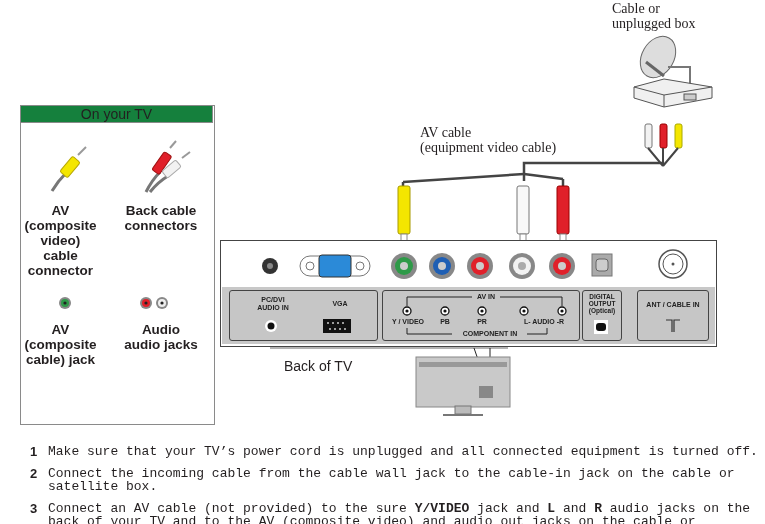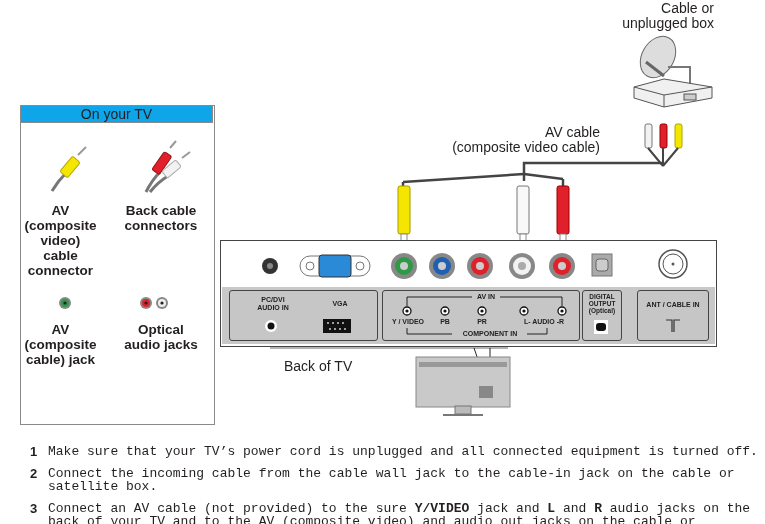--- a/index.html
+++ b/index.html
@@ -1,23 +1,23 @@
 <!DOCTYPE html>
 <html><head>
 <meta charset="utf-8">
 <style>
   html, body { margin:0; padding:0; background:#fff; }
   body { width:765px; height:524px; position:relative; overflow:hidden;
          font-family:"Liberation Sans", sans-serif; color:#231f20; }
   .abs { position:absolute; }
   .legend-box { left:20px; top:105px; width:193px; height:318px; border:1px solid #8a8a8a; background:#fff; }
-  .legend-title { left:20px; top:105px; width:193px; height:18px; background:#0ea5e9; border:1px solid #8a8a8a; box-sizing:border-box;
+  .legend-title { left:20px; top:105px; width:193px; height:18px; background:#15803d; border:1px solid #8a8a8a; box-sizing:border-box;
                   text-align:center; font-size:14px; line-height:17px; }
   .lbl { text-align:center; font-size:13.5px; line-height:15px;font-weight:bold; }
-  .callout { text-align:right; font-size:14px; line-height:15px; }
+  .callout { text-align:left; font-size:14px; line-height:15px;font-family:Liberation Serif, serif; }
   .panel { left:220px; top:240px; width:497px; height:107px; border:1.5px solid #444; background:#fff; box-sizing:border-box; }
   .grayband { left:222px; top:287px; width:493px; height:57px; background:#c8c8c8; }
   .sub { border:1.5px solid #444; border-radius:3px; background:#c6c6c6; box-sizing:border-box; }
   .tiny { font-size:7px; font-weight:bold; text-align:center; line-height:8px; color:#222; }
   .steps { left:30px; top:445px; width:735px; font-size:13px; line-height:13.5px; }
   .step { display:flex; margin-bottom:8px; }
   .step .num { width:18px; font-weight:bold; flex:none; }
   .step .txt { flex:1;font-family:Liberation Mono, monospace; }
   svg { position:absolute; overflow:visible; }
 </style>
@@ -67,21 +67,21 @@
     <circle cx="23" cy="7" r="4" fill="#eee"></circle>
     <circle cx="23" cy="7" r="1.6" fill="#222"></circle>
 </svg>
 
 <div class="abs lbl" style="left:18px;top:322px;width:85px">
   <div>AV</div>
   <div>(composite</div>
   <div>cable) jack</div>
 </div>
 <div class="abs lbl" style="left:115px;top:322px;width:92px">
-  <div>Optical</div>
+  <div>Audio</div>
   <div>audio jacks</div>
 </div>
 
 <div class="abs callout" style="left:612px;top:1px;width:102px">
   <div>Cable or</div>
   <div>unplugged box</div>
 </div>
 <svg style="left:628px;top:32px;width:90px;height:80px" viewBox="0 0 90 80">
   <ellipse cx="30" cy="25" rx="16" ry="22" fill="#ddd" stroke="#666" transform="rotate(30 30 25)"></ellipse>
   <line x1="18" y1="30" x2="36" y2="44" stroke="#666" stroke-width="3"></line>
@@ -93,21 +93,21 @@
 </svg>
 <svg style="left:640px;top:118px;width:50px;height:50px" viewBox="0 0 50 50">
   <rect x="5" y="6" width="7" height="24" rx="2" fill="#f2f2f2" stroke="#777"></rect>
   <rect x="20" y="6" width="7" height="24" rx="2" fill="#e0202a" stroke="#900"></rect>
   <rect x="35" y="6" width="7" height="24" rx="2" fill="#f4e600" stroke="#aa0"></rect>
   <path d="M8 30 L23 48 M23 30 L23 48 M38 30 L23 48" stroke="#444" stroke-width="2" fill="none"></path>
 </svg>
 
 <div class="abs callout" style="left:420px;top:125px;width:180px">
   <div>AV cable</div>
-  <div>(composite video cable)</div>
+  <div>(equipment video cable)</div>
 </div>
 <svg style="left:0;top:0;width:765px;height:524px" viewBox="0 0 765 524">
   <polyline points="663,164 663,163 524,163 524,176 524,181" stroke="#444" stroke-width="2.5" fill="none"></polyline>
   <polyline points="524,174 403,182" stroke="#444" stroke-width="2.5" fill="none"></polyline>
   <polyline points="524,174 563,179" stroke="#444" stroke-width="2.5" fill="none"></polyline>
   <line x1="403" y1="182" x2="403" y2="188" stroke="#444" stroke-width="2.5"></line>
   <line x1="563" y1="179" x2="563" y2="188" stroke="#444" stroke-width="2.5"></line>
 </svg>
 
 <svg style="left:395px;top:186px;width:18px;height:60px" viewBox="0 0 18 60">

